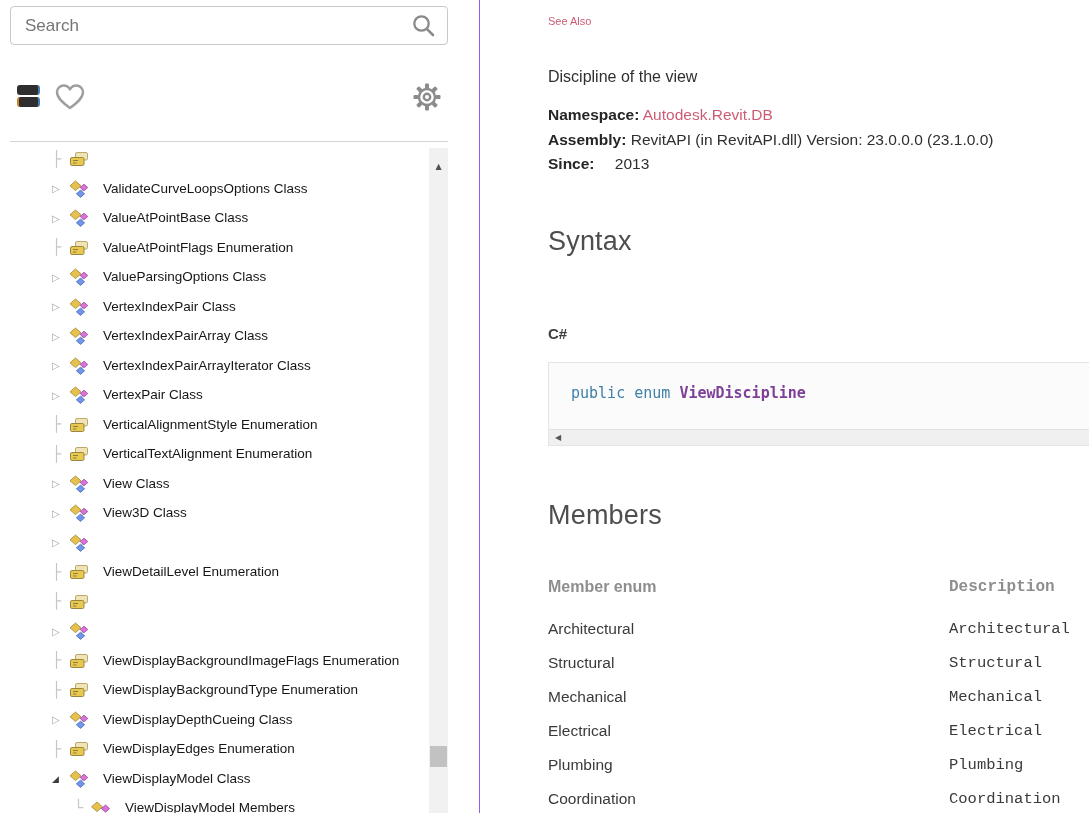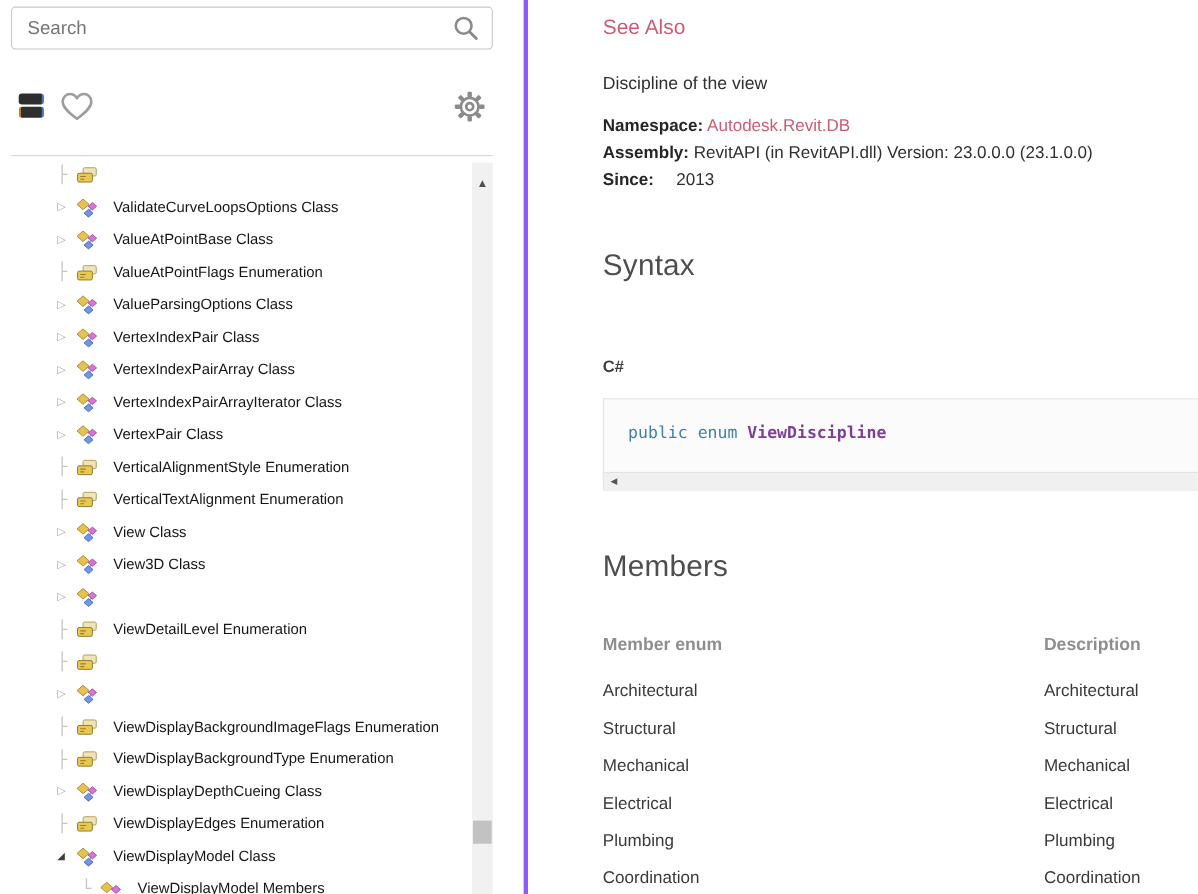--- a/index.html
+++ b/index.html
@@ -4,21 +4,21 @@
 <style>
   :root{
     --link:#cd5c73; --keyword:#3f80a8; --type-name:#7d3f98; --selection-bg:#d9d9d9;
   }
   *{margin:0;padding:0;box-sizing:border-box;}
   html,body{background:#fff;}
   body{font-family:"Liberation Sans",sans-serif;}
   .app{position:relative;width:1089px;height:813px;background:#fff;overflow:hidden;}
 
   
-  .sidebar{position:absolute;left:0;top:0;width:480px;height:100%;background:#fff;border-right:4px solid #8b5cf6;}
+  .sidebar{position:absolute;left:0;top:0;width:480px;height:100%;background:#fff;border-right:1px solid #8b5cf6;}
   .search-box{position:absolute;left:10px;top:6px;width:438px;height:39px;border:1px solid #c9c9c9;border-radius:4px;background:#fff;display:flex;align-items:center;}
   .search-box input{flex:1;border:none;outline:none;background:transparent;font-family:"Liberation Sans",sans-serif;font-size:17px;color:#333;padding:0 8px 0 14px;}
   .search-box input::placeholder{color:#757575;}
   .search-glyph{width:26px;height:26px;margin-right:10px;flex:0 0 auto;}
 
   .toolbar-row{position:absolute;left:0;top:80px;width:460px;height:40px;}
   .toc-icon{position:absolute;left:16px;top:5px;width:26px;height:24px;cursor:pointer;}
   .toc-icon .bar{position:absolute;left:1px;width:23px;height:10px;background:#2e2e2e;border-radius:3px;border-right:2px solid #4a7db8;}
   .toc-icon .bar.b1{top:0;}
   .toc-icon .bar.b2{top:12px;border-left:2px solid #c8862a;}
@@ -38,42 +38,42 @@
   .node-icon{width:21px;height:18px;flex:0 0 auto;margin-right:8px;display:inline-flex;align-items:center;}
   .node-label{font-size:13.5px;color:#161616;padding:2px 5px 3px;border-radius:1px;}
   .node-label.selected{background:var(--selection-bg);box-shadow:0 0 0 1px #b5b5b5;}
 
   .vscroll{position:absolute;left:429px;top:148px;width:19px;bottom:0;background:#f1f1f1;}
   .vscroll .up-arrow{position:absolute;top:14px;left:0;width:100%;text-align:center;font-size:8px;color:#4f4f4f;font-family:"DejaVu Sans",sans-serif;cursor:pointer;}
   .vscroll .thumb{position:absolute;top:598px;left:1px;width:17px;height:21px;background:#c2c2c2;cursor:pointer;}
 
   
   .content{position:absolute;left:481px;top:0;right:0;bottom:0;background:#fff;}
-  .see-also{position:absolute;left:67px;top:15px;font-size:19px;color:var(--link);text-decoration:none;cursor:pointer;}
+  .see-also{position:absolute;left:67px;top:15px;font-size:11px;color:var(--link);text-decoration:none;cursor:pointer;}
   .summary{position:absolute;left:67px;top:68px;font-size:16px;color:#2f2f2f;}
   .meta{position:absolute;left:67px;top:103px;font-size:15.5px;color:#2f2f2f;line-height:24.5px;}
   .meta b{font-weight:bold;color:#262626;}
   .meta a{color:var(--link);text-decoration:none;cursor:pointer;}
   .meta .since-val{margin-left:16px;}
   h2.sec{position:absolute;left:67px;font-size:27px;font-weight:400;color:#4e4e4e;letter-spacing:.2px;}
   .syntax-h{top:226px;}
   .members-h{top:500px;}
   .lang-label{position:absolute;left:67px;top:325px;font-size:15px;font-weight:bold;color:#3f3f3f;cursor:pointer;}
   .codeblock{position:absolute;left:67px;top:362px;right:-4px;height:84px;background:#fbfbfb;border:1px solid #e4e4e4;}
   .codeline{padding:21px 0 0 22px;font-family:"DejaVu Sans Mono",monospace;font-size:15px;white-space:pre;}
   .kw{color:var(--keyword);}
   .tname{color:var(--type-name);font-weight:bold;}
   .hscroll{position:absolute;left:0;right:0;bottom:0;height:16px;background:#f0f0f0;border-top:1px solid #e2e2e2;}
   .hscroll .left-arrow{position:absolute;left:6px;top:3px;font-size:8px;color:#565656;font-family:"DejaVu Sans",sans-serif;cursor:pointer;}
 
   .mtable-head{position:absolute;left:67px;top:578px;right:0;display:flex;font-size:16px;font-weight:bold;color:#8e8e8e;}
   .mtable-rows{position:absolute;left:67px;top:620px;right:0;}
   .mrow{display:flex;height:34px;font-size:15.5px;color:#3a3a3a;}
   .col-name{width:401px;flex:0 0 auto;}
-  .col-desc{flex:1;}
+  .col-desc{flex:1;font-family:Liberation Mono, monospace;}
 </style>
 </head>
 <body>
 
 <div class="app">
 
   <div class="sidebar">
 
     <div class="search-box">
       <input type="text" placeholder="Search" style="">

